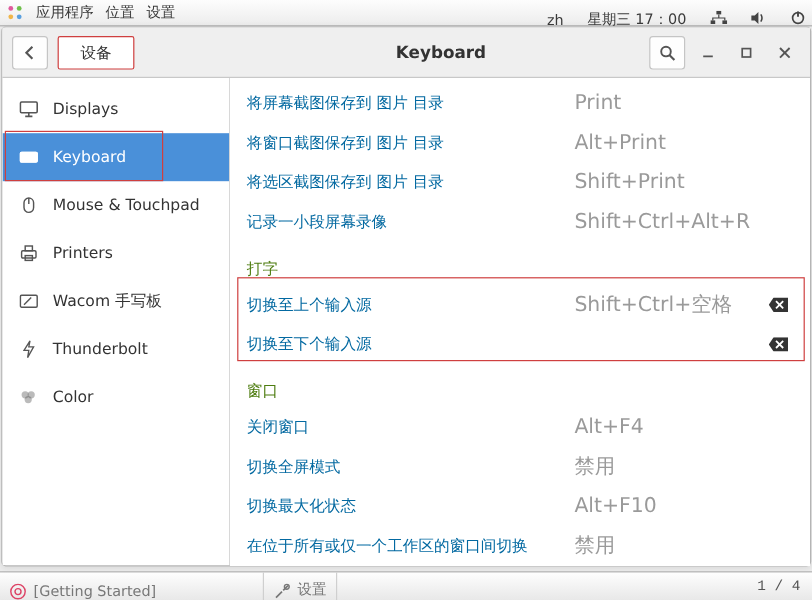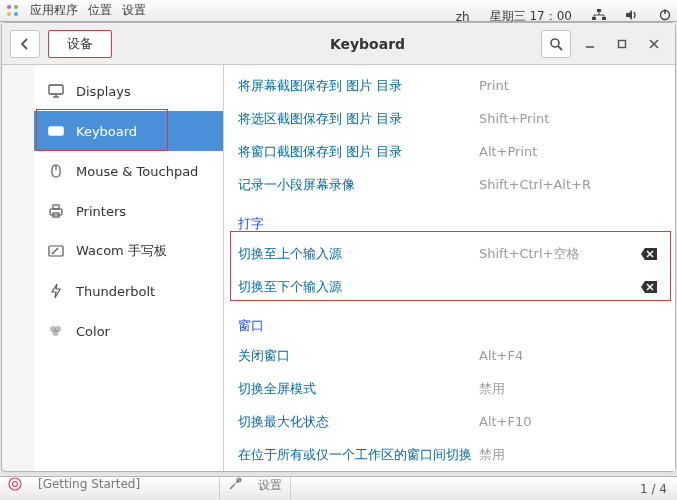--- a/index.html
+++ b/index.html
@@ -45,21 +45,21 @@
   }
   .title-chip {
     height:28px; padding:0 18px; border:1px solid #cf3f3f; border-radius:2px;
     display:flex; align-items:center; font-size:13px; color:#333;
     background:#fff;
   }
   .title-center { flex:1; text-align:center; font-weight:600; font-size:14px; color:#333; }
   .win-ctl { width:26px; height:26px; display:flex; align-items:center; justify-content:center; cursor:pointer; }
 
   
-  .body { flex:1; display:flex; overflow:hidden;padding-left:32px; }
+  .body { flex:1; display:flex; overflow:hidden; }
   .sidebar {
     width:190px; border-right:1px solid #cfcfcf; background:#fff;
     padding-top:6px; overflow:hidden;
   }
   .side-item {
     height:40px; display:flex; align-items:center; gap:12px;
     padding:0 14px; font-size:13px; color:#333; cursor:pointer;
   }
   .side-item svg { flex-shrink:0; }
   .side-item.active { background:#4a90d9; color:#fff; }
@@ -68,43 +68,43 @@
 
   .content {
     flex:1; background:#fff; overflow-y:auto; position:relative;
     padding-bottom:12px;
   }
   .row {
     display:flex; align-items:center; height:33px;
     padding: 0 18px 0 14px; font-size:13px;
   }
   .row .label { flex:1; color:#0369a1; }
-  .row .shortcut { width:160px; color:#9a9a9a; font-size:13px; }
+  .row .shortcut { width:160px; color:#9a9a9a; font-size:17px; }
   .row .del { width:18px; display:flex; justify-content:flex-end; }
-  .section-head { color:#1d4ed8; font-size:13px; padding:14px 14px 4px 14px; }
+  .section-head { color:#4d7c0f; font-size:13px; padding:14px 14px 4px 14px; }
   .content-hl {
     position:absolute; border:1px solid #cf3f3f; pointer-events:none;
     left:6px; right:4px;
   }
 
   
   .tag-del { width:16px; height:12px; }
   .tag-del polygon { fill:#333; }
   .tag-del line { stroke:#fff; stroke-width:1.5; }
 
   
   .taskbar {
     position:absolute; left:0; right:0; bottom:0; height:24px;
     background:linear-gradient(#fefefe,#e8e8e8);
     border-top:1px solid #b5b5b5;
     display:flex; align-items:center; font-size:12px; color:#777;
   }
-  .task-item { display:flex; align-items:flex-start; gap:16px; padding:0 8px; height:100%; border-right:1px solid #cfcfcf; }
+  .task-item { display:flex; align-items:flex-end; gap:6px; padding:0 8px; height:100%; border-right:1px solid #cfcfcf; }
   .taskbar .spacer { flex:1; }
-  .ws-ind { padding:0 10px; color:#555; }
+  .ws-ind { padding:0 10px; color:#555;font-family:Liberation Mono, monospace; }
 
   
   .content::-webkit-scrollbar { width:10px; }
   .content::-webkit-scrollbar-thumb { background:#c4c4c4; border-radius:5px; }
   .content::-webkit-scrollbar-track { background:#f0f0f0; }
 
   
   .glyph { font-family: "DejaVu Sans", sans-serif; }
 </style>
 </head>
@@ -257,27 +257,27 @@
     </div>
 
     <div class="content">
       <div style="height:4px;"></div>
       <div class="row">
         <span class="label">将屏幕截图保存到 图片 目录</span>
         <span class="shortcut">Print</span>
         <span class="del"></span>
       </div>
       <div class="row">
+        <span class="label">将窗口截图保存到 图片 目录</span>
+        <span class="shortcut">Alt+Print</span>
+        <span class="del"></span>
+      </div>
+      <div class="row">
         <span class="label">将选区截图保存到 图片 目录</span>
         <span class="shortcut">Shift+Print</span>
-        <span class="del"></span>
-      </div>
-      <div class="row">
-        <span class="label">将窗口截图保存到 图片 目录</span>
-        <span class="shortcut">Alt+Print</span>
         <span class="del"></span>
       </div>
       <div class="row">
         <span class="label">记录一小段屏幕录像</span>
         <span class="shortcut">Shift+Ctrl+Alt+R</span>
         <span class="del"></span>
       </div>
 
       <div class="section-head">打字</div>
 

